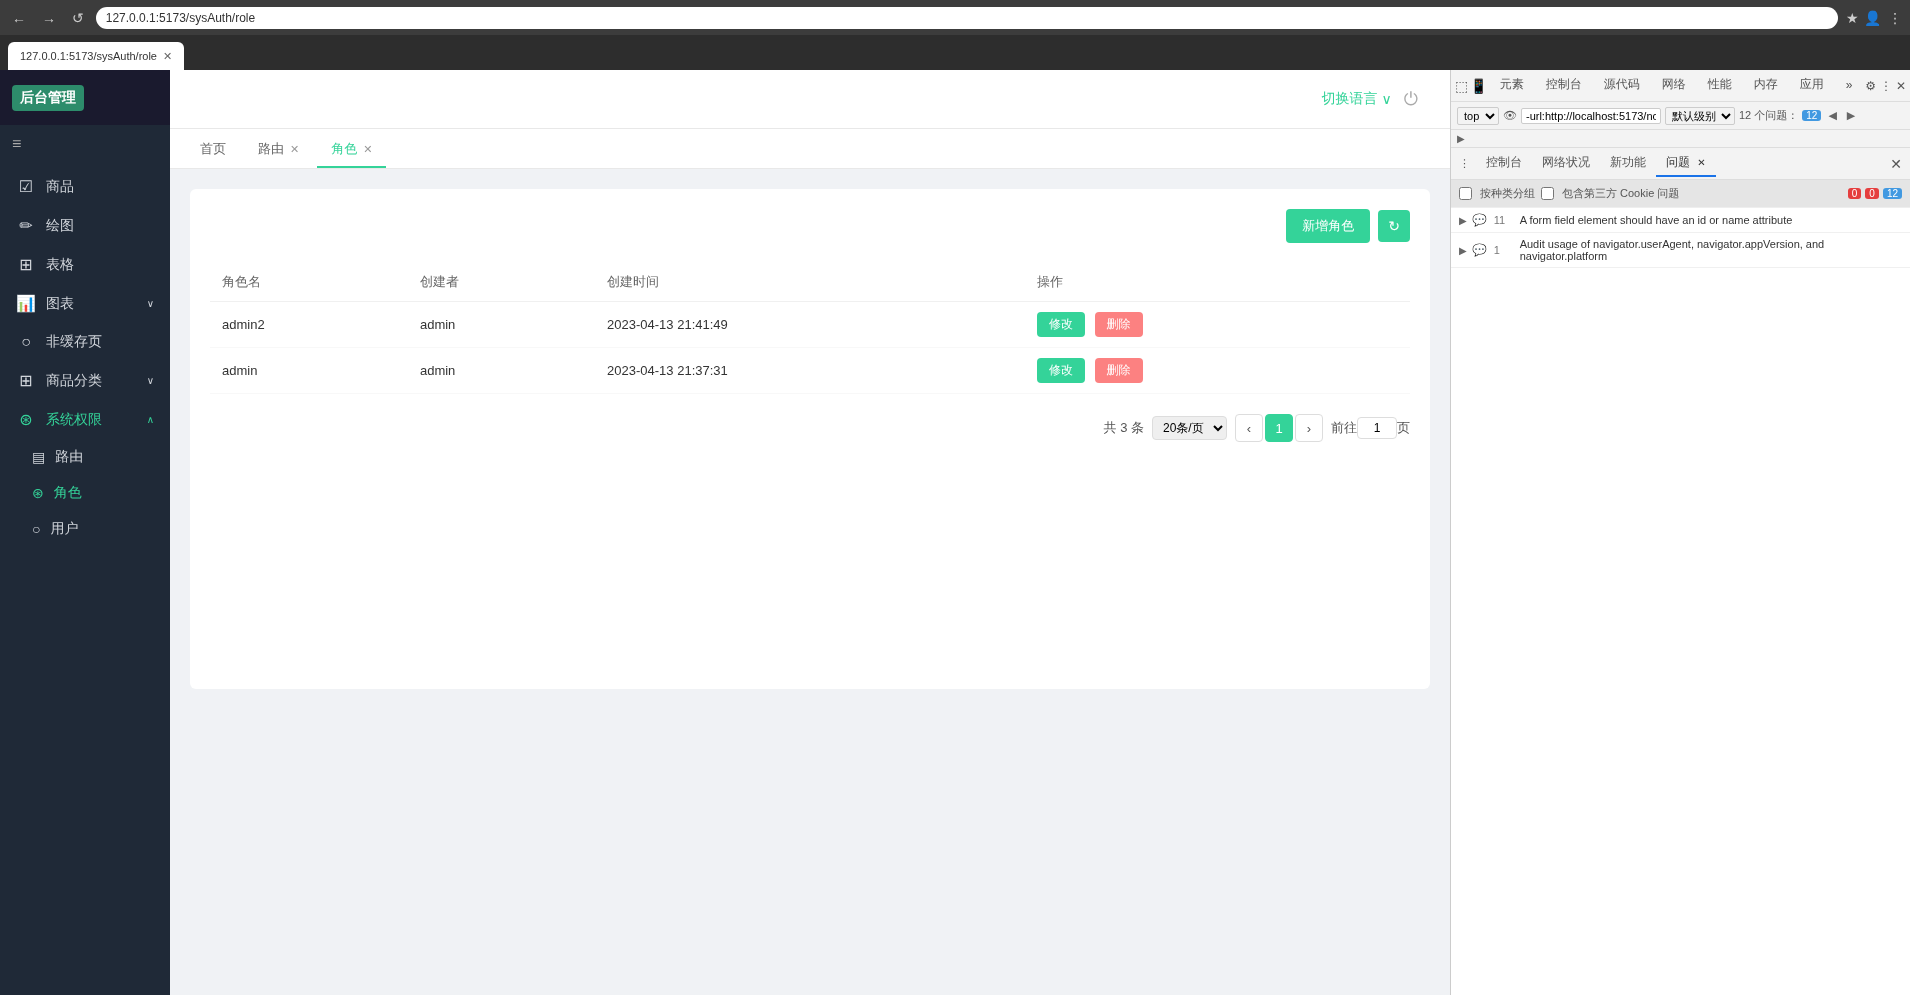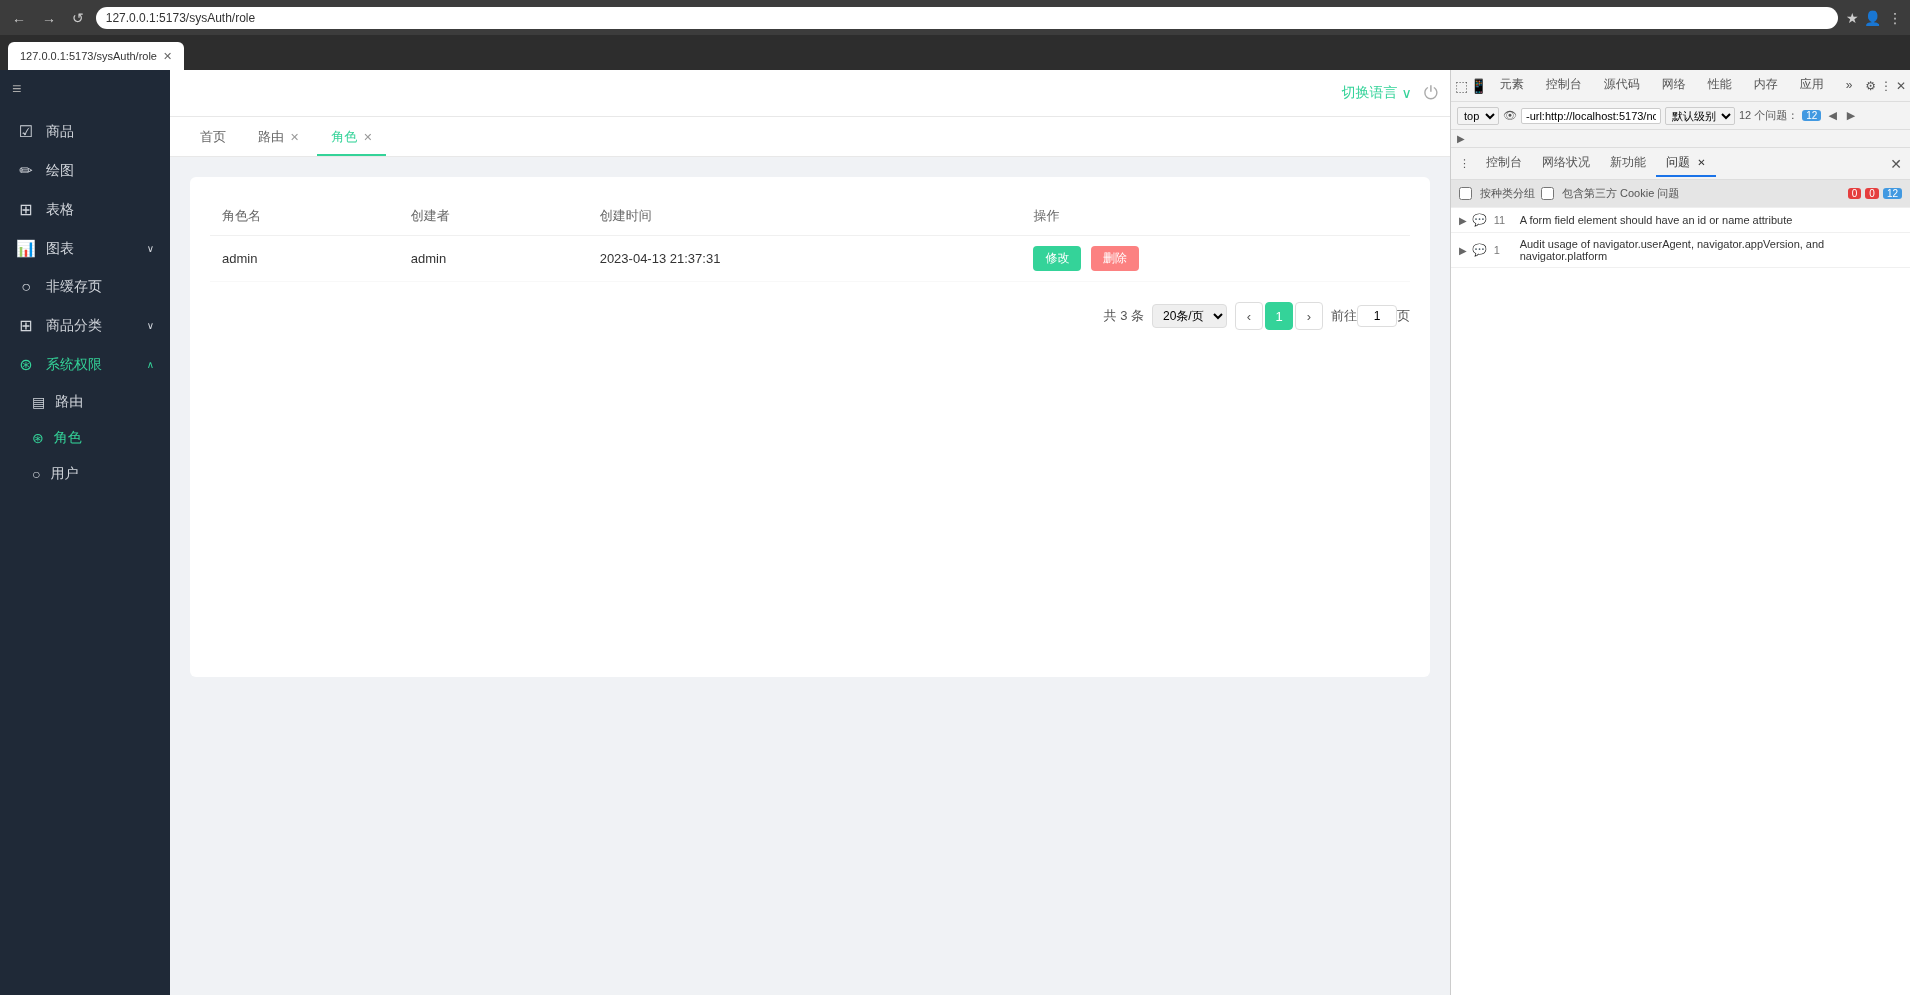--- a/index.html
+++ b/index.html
@@ -56,21 +56,21 @@
     .sidebar-item .item-label { flex: 1; }
     .sidebar-item .item-arrow { font-size: 10px; }
     .sidebar-submenu { padding-left: 16px; }
     .sidebar-subitem { display: flex; align-items: center; padding: 9px 16px; color: #d1d5db; cursor: pointer; gap: 10px; font-size: 14px; }
     .sidebar-subitem.active { color: #34d399; }
 
     
     .main-content { position: absolute; left: 170px; right: 0; top: 0; bottom: 0; display: flex; flex-direction: column; background: #f0f2f5; }
 
     
-    .header { height: 47px; background: #fff; display: flex; align-items: center; justify-content: flex-end; padding: 0 12px; border-bottom: 1px solid #e8e8e8; gap: 12px; }
+    .header { height: 59px; background: #fff; display: flex; align-items: center; justify-content: flex-end; padding: 0 32px; border-bottom: 1px solid #e8e8e8; gap: 12px; }
     .lang-switch { color: #34d399; font-size: 14px; display: flex; align-items: center; gap: 4px; cursor: pointer; }
     .power-btn { color: #aaa; font-size: 18px; cursor: pointer; }
 
     
     .page-tabs { height: 40px; background: #fff; border-bottom: 1px solid #e8e8e8; display: flex; align-items: flex-end; padding: 0 16px; gap: 4px; }
     .page-tab { padding: 8px 14px; font-size: 13px; color: #666; cursor: pointer; border-bottom: 2px solid transparent; display: flex; align-items: center; gap: 6px; }
     .page-tab.active { color: #34d399; border-bottom: 2px solid #34d399; }
     .page-tab .tab-close { font-size: 11px; color: #999; cursor: pointer; }
 
     
@@ -204,20 +204,23 @@
         <span class="devtools-issue-num">1</span>
         <span class="devtools-issue-text">Audit usage of navigator.userAgent, navigator.appVersion, and navigator.platform</span>
       </div>
     </div>
   </div>
 </div>
 
 <div class="app-container">
 
   <div class="sidebar">
+    <div class="sidebar-logo">
+      <span class="sidebar-logo-text">后台管理</span>
+    </div>
     <div class="sidebar-collapse-btn">≡</div>
     <div class="sidebar-menu">
       <div class="sidebar-item">
         <span class="item-icon">☑</span>
         <span class="item-label">商品</span>
       </div>
       <div class="sidebar-item">
         <span class="item-icon">✏</span>
         <span class="item-label">绘图</span>
       </div>
@@ -280,31 +283,46 @@
         <span class="tab-close">✕</span>
       </div>
       <div class="page-tab active">
         <span>角色</span>
         <span class="tab-close">✕</span>
       </div>
     </div>
 
     <div class="content-area">
       <div class="content-card">
+        <div class="toolbar-row">
+          <button class="btn-primary">新增角色</button>
+          <button class="btn-refresh">
+            <span>↻</span>
+          </button>
+        </div>
 
         <table class="data-table">
           <thead>
             <tr>
               <th>角色名</th>
               <th>创建者</th>
               <th>创建时间</th>
               <th>操作</th>
             </tr>
           </thead>
           <tbody>
+            <tr class="table-row">
+              <td>admin2</td>
+              <td>admin</td>
+              <td>2023-04-13 21:41:49</td>
+              <td>
+                <button class="btn-edit">修改</button>
+                <button class="btn-delete">删除</button>
+              </td>
+            </tr>
             <tr class="table-row">
               <td>admin</td>
               <td>admin</td>
               <td>2023-04-13 21:37:31</td>
               <td>
                 <button class="btn-edit">修改</button>
                 <button class="btn-delete">删除</button>
               </td>
             </tr>
           </tbody>

